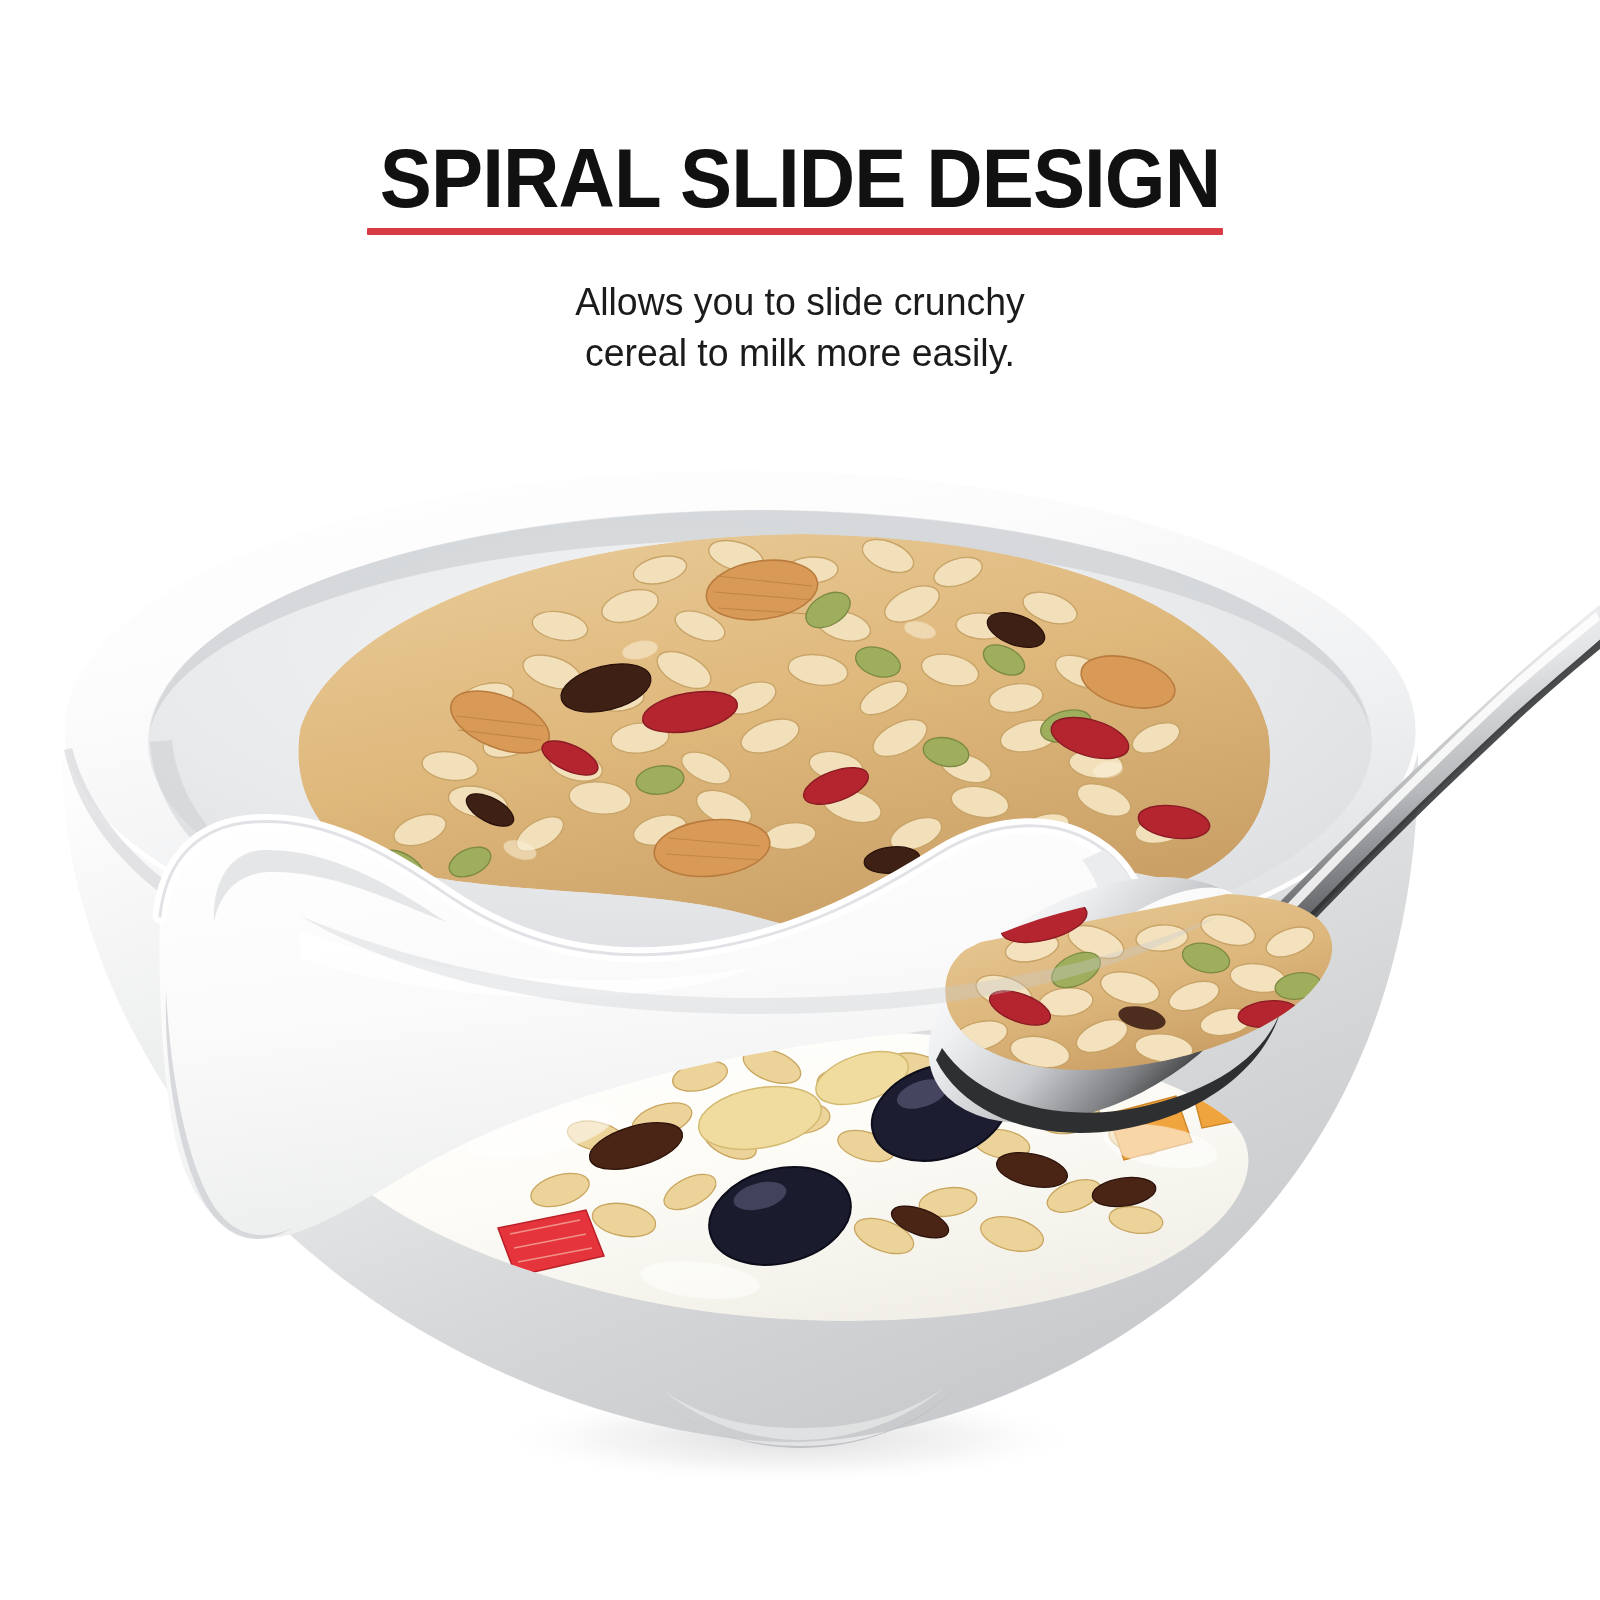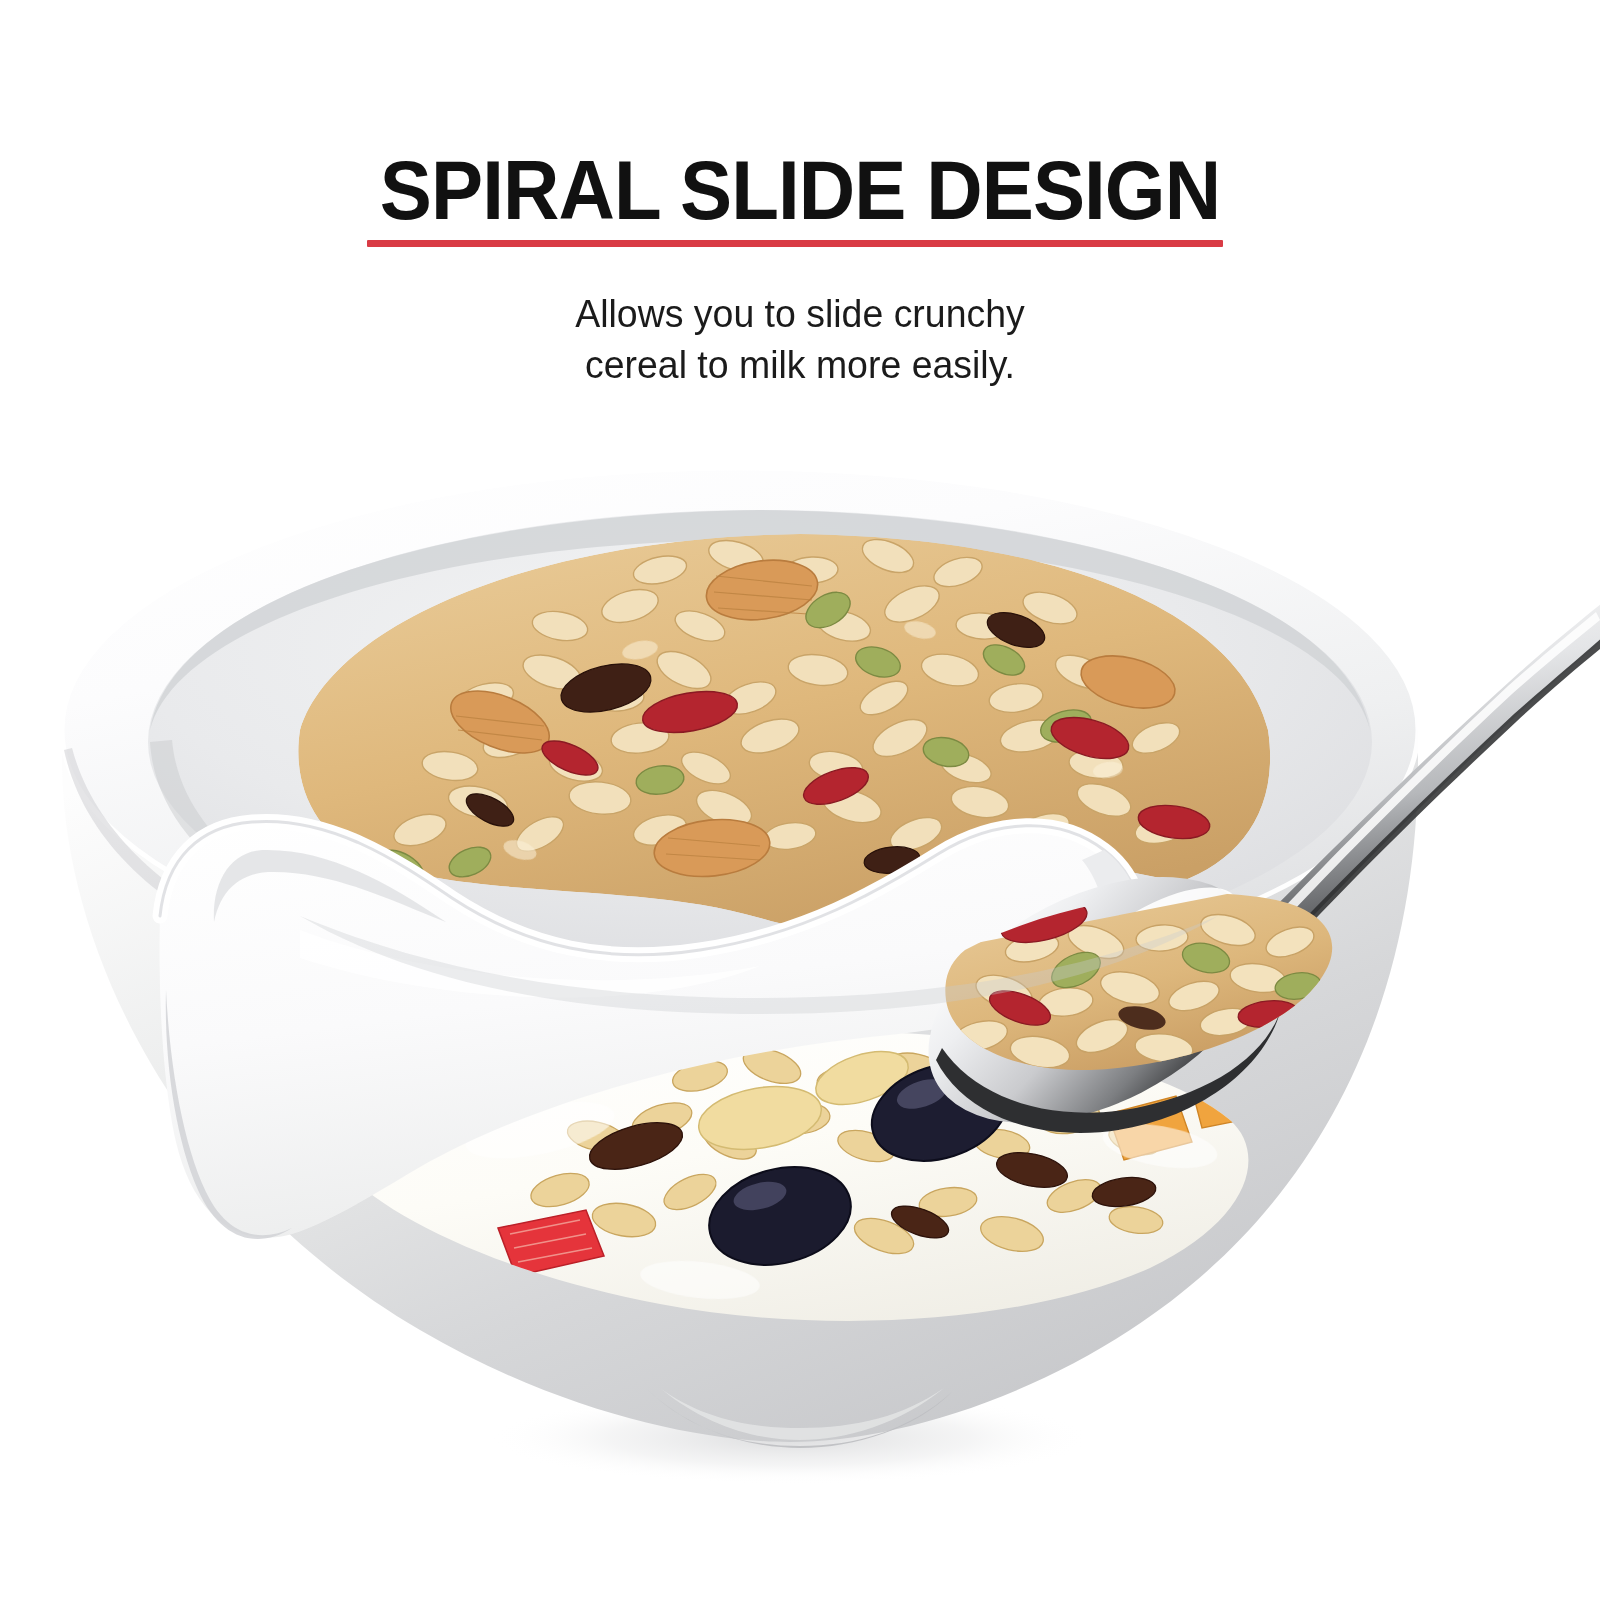--- a/index.html
+++ b/index.html
@@ -4,21 +4,21 @@
 <style>
   * { margin:0; padding:0; box-sizing:border-box; }
   html,body { background:#ffffff; }
   body {
     width:1600px; height:1600px;
     font-family:"Liberation Sans", sans-serif;
     position:relative; overflow:hidden;
   }
 
   
-  #header { position:absolute; left:0; top:12px; width:1600px; height:420px; }
+  #header { position:absolute; left:0; top:0; width:1600px; height:420px; }
 
   #page-title {
     position:absolute; left:0; top:132px; width:1600px;
     text-align:center;
     font-family:"Liberation Sans", sans-serif;
     font-weight:bold;
     font-size:84px;
     line-height:92px;
     letter-spacing:-1px;
     color:#111111;

